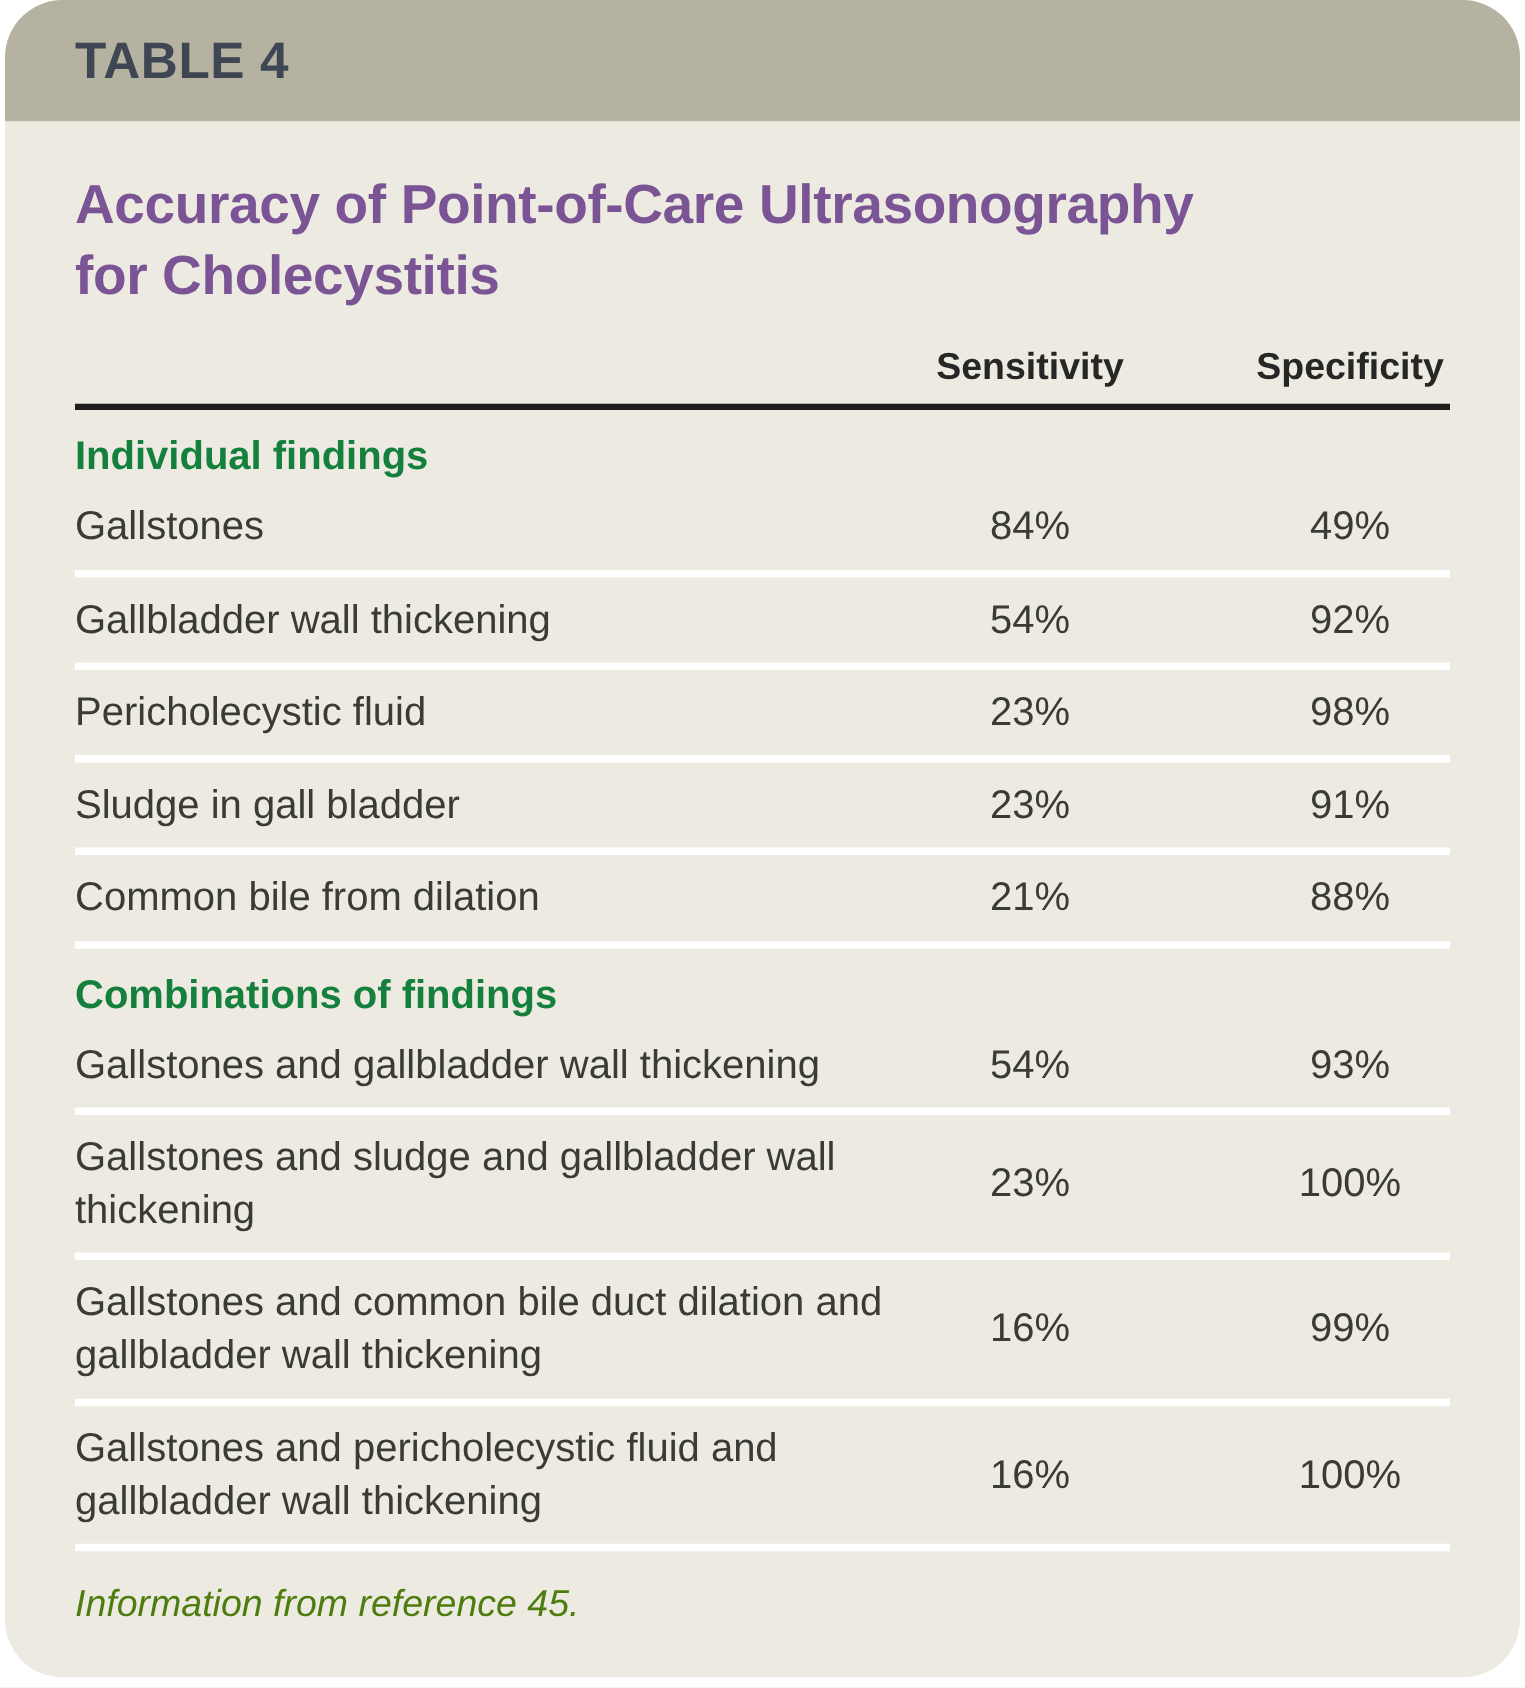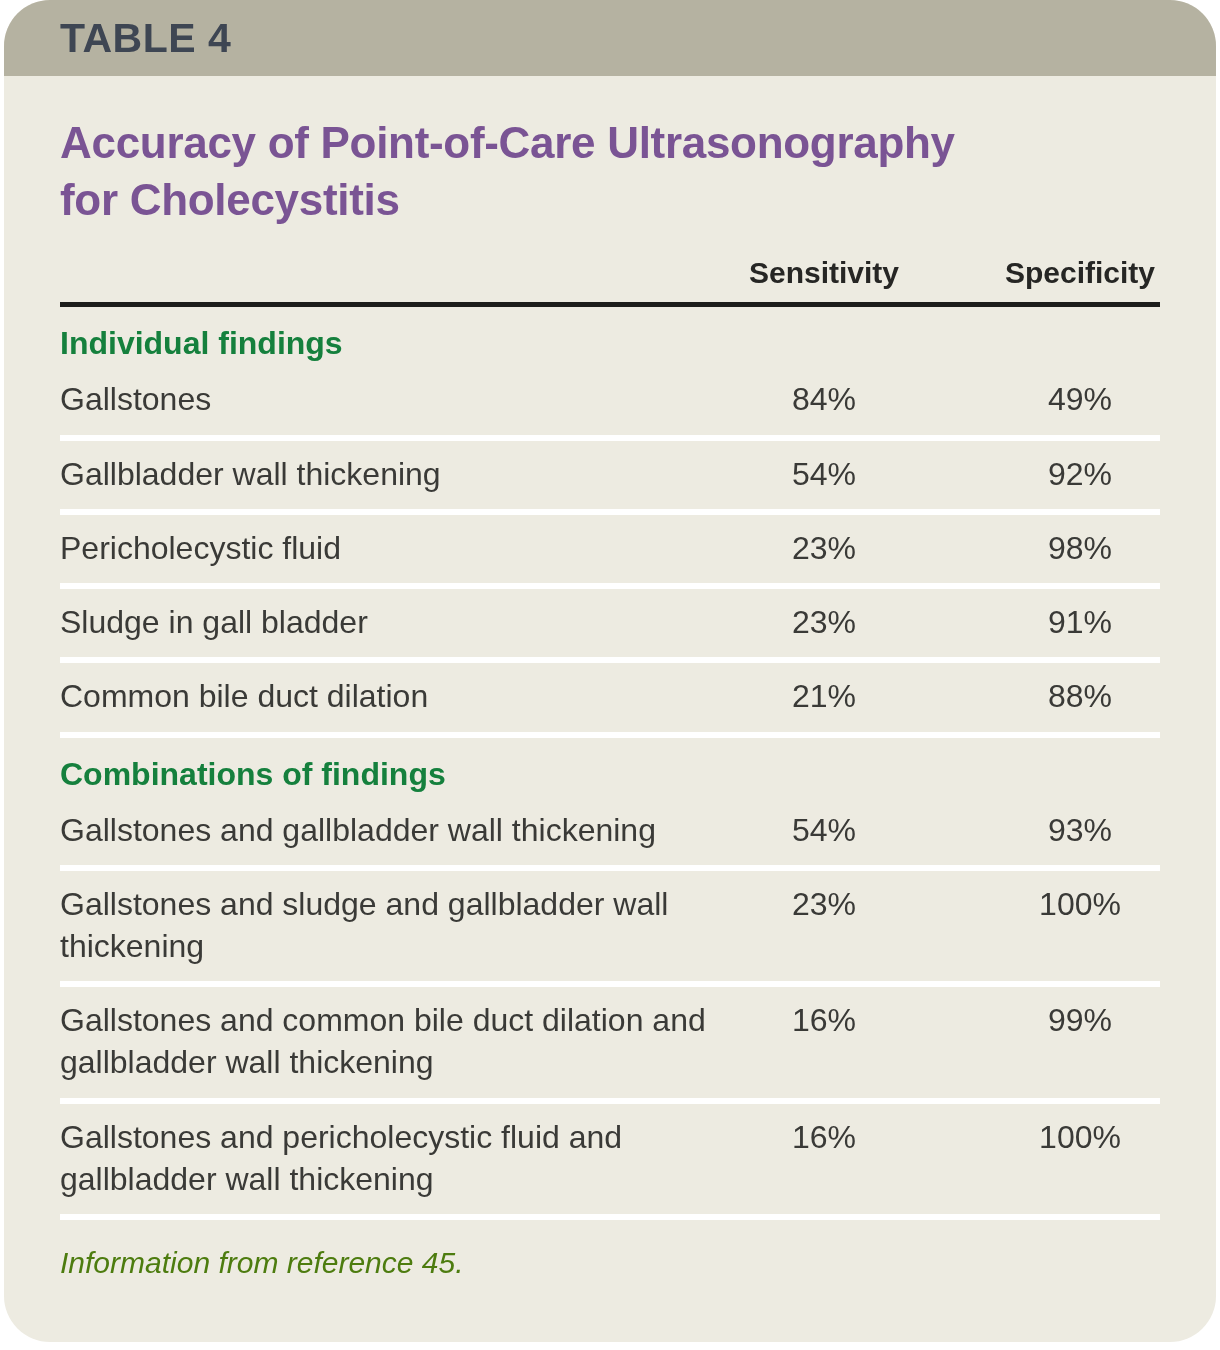--- a/index.html
+++ b/index.html
@@ -22,21 +22,21 @@
   }
   .card{
     margin:0 4px;
     border-radius:46px;
     overflow:hidden;
     background:var(--body-bg);
     min-height:1342px;
   }
   .card-header{
     background:var(--header-band);
-    height:76px;
+    height:97px;
     display:flex;
     align-items:center;
     padding:0 56px;
   }
   .table-tag{
     font-size:41px;
     font-weight:bold;
     color:var(--tag-color);
     letter-spacing:0.5px;
   }
@@ -74,21 +74,21 @@
     margin:0;
   }
   .section-header{
     font-size:32px;
     font-weight:bold;
     color:#15803d;
     padding:18px 0 4px 0;
   }
   .row{
     display:flex;
-    align-items:flex-start;
+    align-items:center;
     padding:12px 0 14px 0;
     border-bottom:6px solid var(--separator);
     font-size:32px;
     line-height:1.32;
     color:var(--text-color);
   }
   .cell.label{
     flex:1;
     padding-right:24px;
   }
@@ -137,21 +137,21 @@
           <div class="cell label">Pericholecystic fluid</div>
           <div class="cell val col-sens">23%</div>
           <div class="cell val col-spec">98%</div>
         </div>
         <div class="row">
           <div class="cell label">Sludge in gall bladder</div>
           <div class="cell val col-sens">23%</div>
           <div class="cell val col-spec">91%</div>
         </div>
         <div class="row">
-          <div class="cell label">Common bile duct dilation</div>
+          <div class="cell label">Common bile from dilation</div>
           <div class="cell val col-sens">21%</div>
           <div class="cell val col-spec">88%</div>
         </div>
         <div class="section-header">Combinations of findings</div>
         <div class="row">
           <div class="cell label">Gallstones and gallbladder wall thickening</div>
           <div class="cell val col-sens">54%</div>
           <div class="cell val col-spec">93%</div>
         </div>
         <div class="row">

